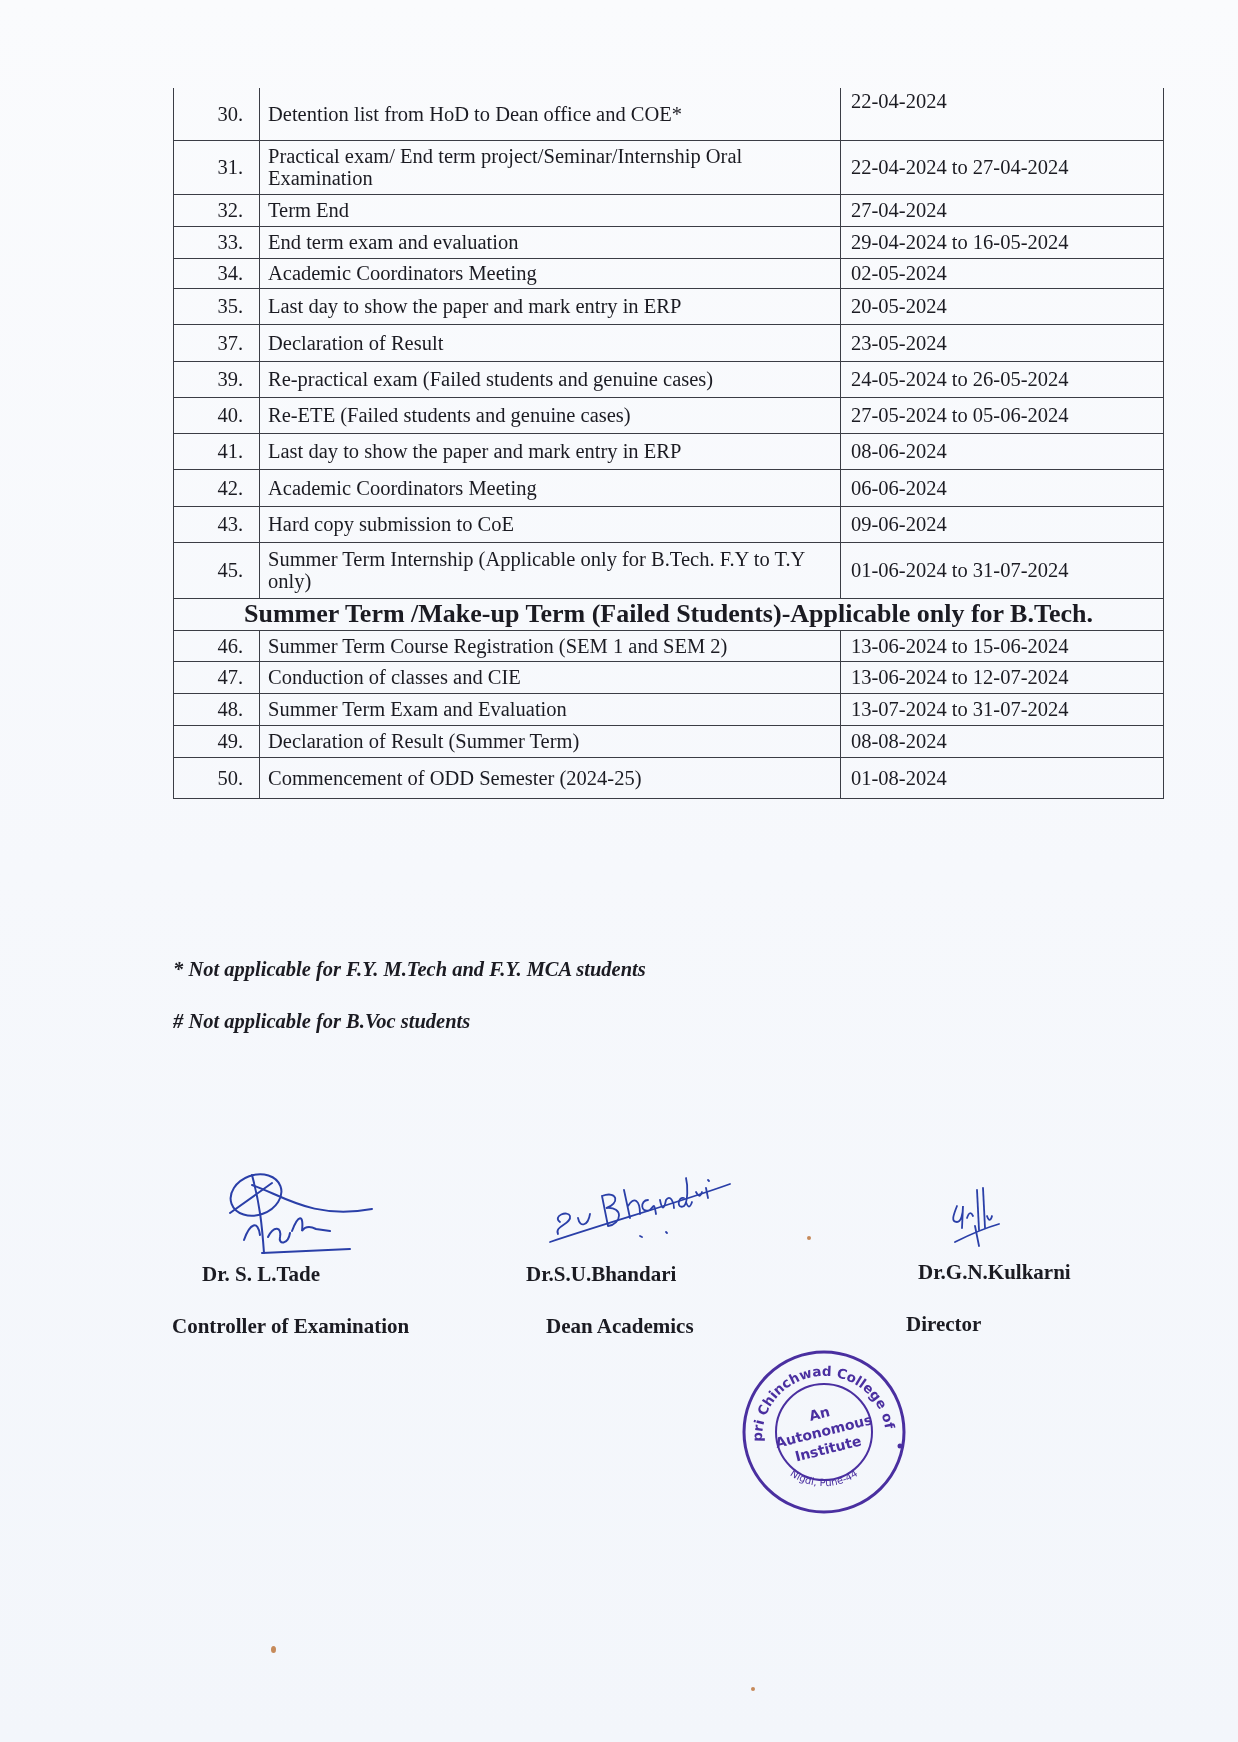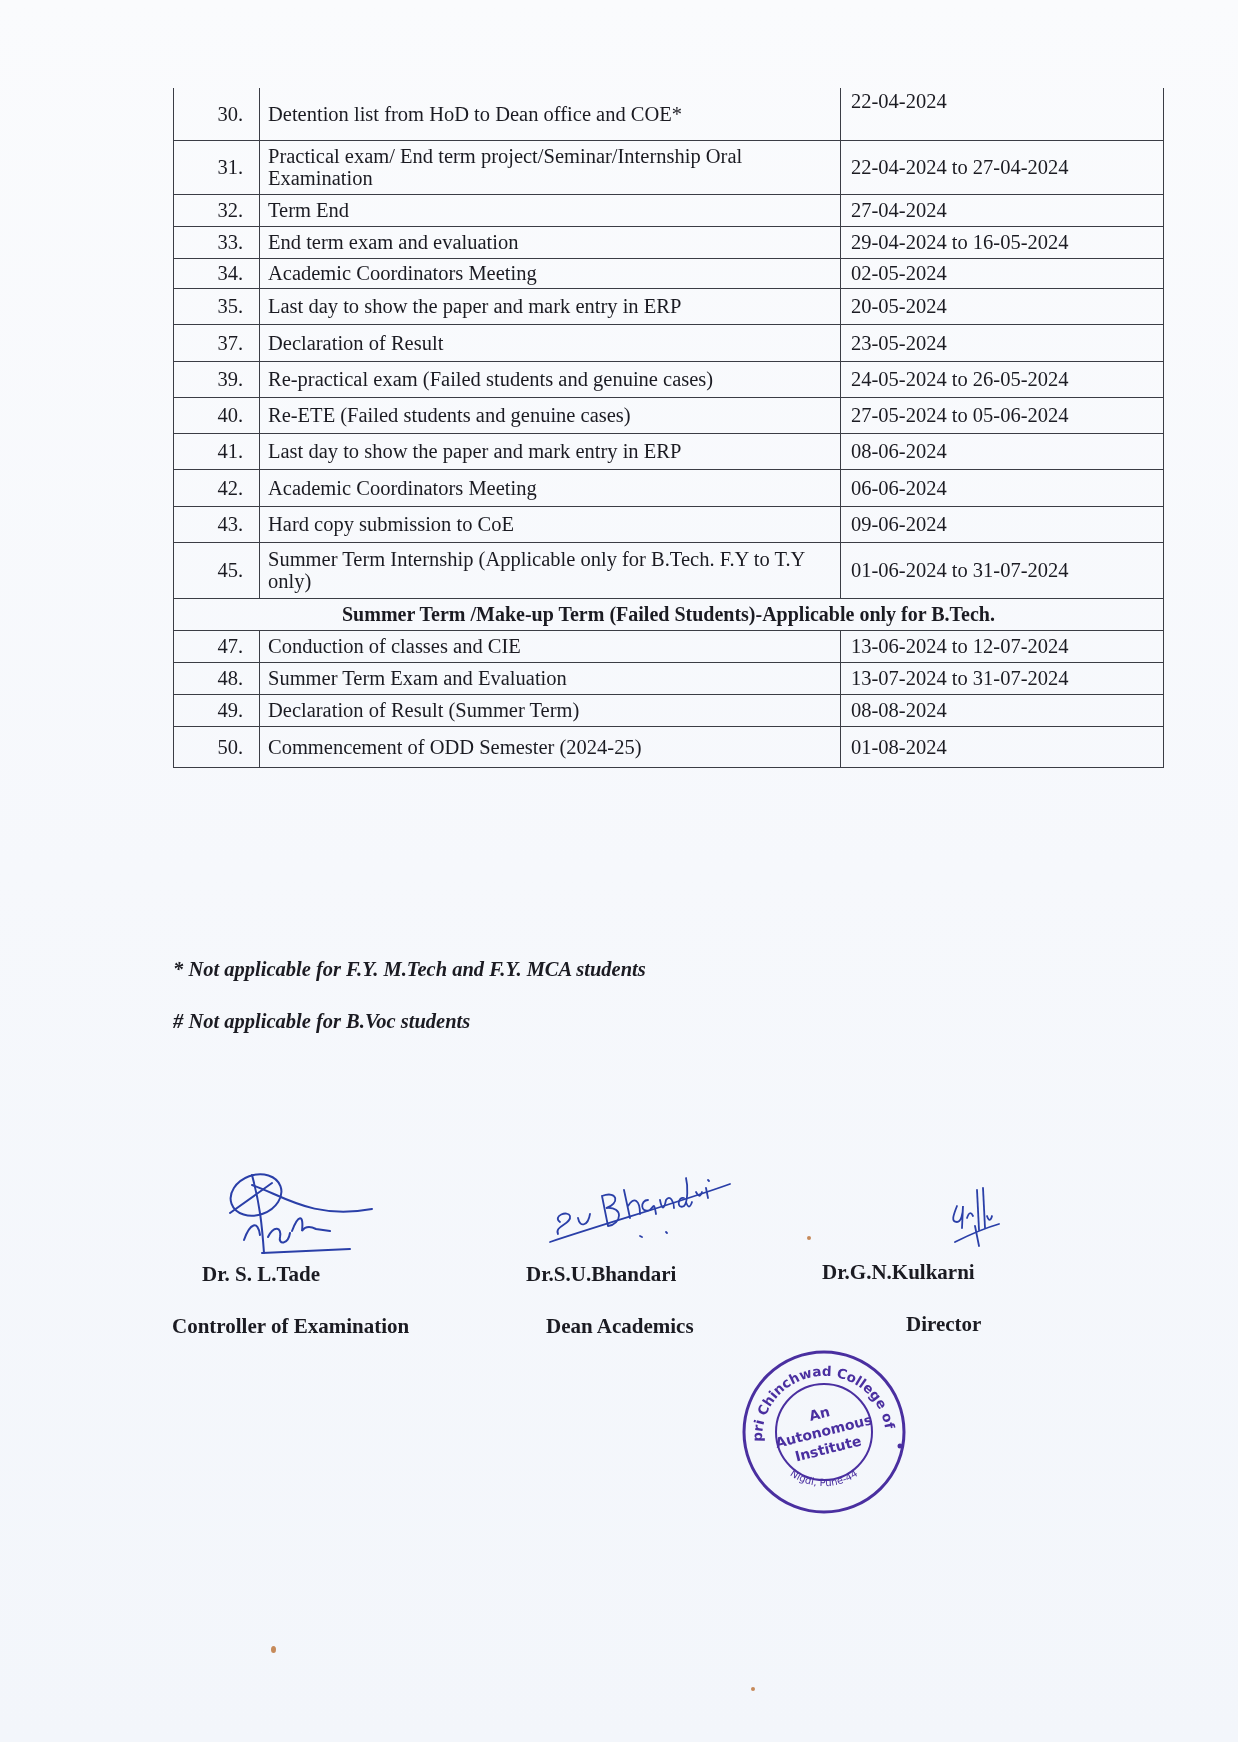--- a/index.html
+++ b/index.html
@@ -23,21 +23,21 @@
     padding: 0 8px; vertical-align: middle;
   }
   .sched-table tr:first-child td { border-top: none; }
   .sched-table col.c-no { width: 86px; }
   .sched-table col.c-act { width: 581px; }
   .sched-table col.c-date { width: 323px; }
   .sched-table td.no { text-align: right; padding-right: 16px; }
   .sched-table td.date { padding-left: 10px; }
   .sched-table td.top { vertical-align: top; padding-top: 2px; }
   .sched-table tr.section td {
-    text-align: center; font-weight: bold; font-size: 20px;
+    text-align: center; font-weight: bold; font-size: 26px;
   }
   .footnote {
     position: absolute; left: 173px; font-style: italic; font-weight: bold;
     font-size: 20.5px;
   }
   .sig-name, .sig-title {
     position: absolute; font-weight: bold; font-size: 21px; white-space: nowrap;
   }
   .signature { position: absolute; }
   .stamp { position: absolute; left: 740px; top: 1348px; width: 168px; height: 168px; }
@@ -115,20 +115,25 @@
       <td>Hard copy submission to CoE</td>
       <td class="date">09-06-2024</td>
     </tr>
     <tr style="height:56px">
       <td class="no">45.</td>
       <td>Summer Term Internship (Applicable only for B.Tech. F.Y to T.Y only)</td>
       <td class="date">01-06-2024 to 31-07-2024</td>
     </tr>
     <tr class="section" style="height:32px">
       <td colspan="3">Summer Term /Make-up Term (Failed Students)-Applicable only for B.Tech.</td>
+    </tr>
+    <tr style="height:31px">
+      <td class="no">46.</td>
+      <td>Summer Term Course Registration  (SEM 1 and SEM 2)</td>
+      <td class="date">13-06-2024 to 15-06-2024</td>
     </tr>
     <tr style="height:32px">
       <td class="no">47.</td>
       <td>Conduction of classes and CIE</td>
       <td class="date">13-06-2024 to 12-07-2024</td>
     </tr>
     <tr style="height:32px">
       <td class="no">48.</td>
       <td>Summer Term Exam and Evaluation</td>
       <td class="date">13-07-2024 to 31-07-2024</td>
@@ -184,21 +189,21 @@
     <path d="M42 8 L44 48"></path>
     <path d="M48 6 L50 46"></path>
     <path d="M52 34 c2 6 4 4 5 0"></path>
     <path d="M20 60 C36 52, 50 46, 64 42"></path>
     <path d="M40 44 L44 64"></path>
   </g>
 </svg>
 
 <div class="sig-name" style="left:202px; top:1262px">Dr. S. L.Tade</div>
 <div class="sig-name" style="left:526px; top:1262px">Dr.S.U.Bhandari</div>
-<div class="sig-name" style="left:822px; top:1260px">Dr.G.N.Kulkarni</div>
+<div class="sig-name" style="left:918px; top:1260px">Dr.G.N.Kulkarni</div>
 
 <div class="sig-title" style="left:172px; top:1314px">Controller of Examination</div>
 <div class="sig-title" style="left:546px; top:1314px">Dean Academics</div>
 <div class="sig-title" style="left:906px; top:1312px">Director</div>
 
 <svg class="stamp" viewBox="0 0 168 168">
   <defs>
     <path id="stampArcTop" d="M 22 90 A 62 62 0 1 1 146 90"></path>
     <path id="stampArcBottom" d="M 40 118 A 58 58 0 0 0 128 118"></path>
   </defs>

